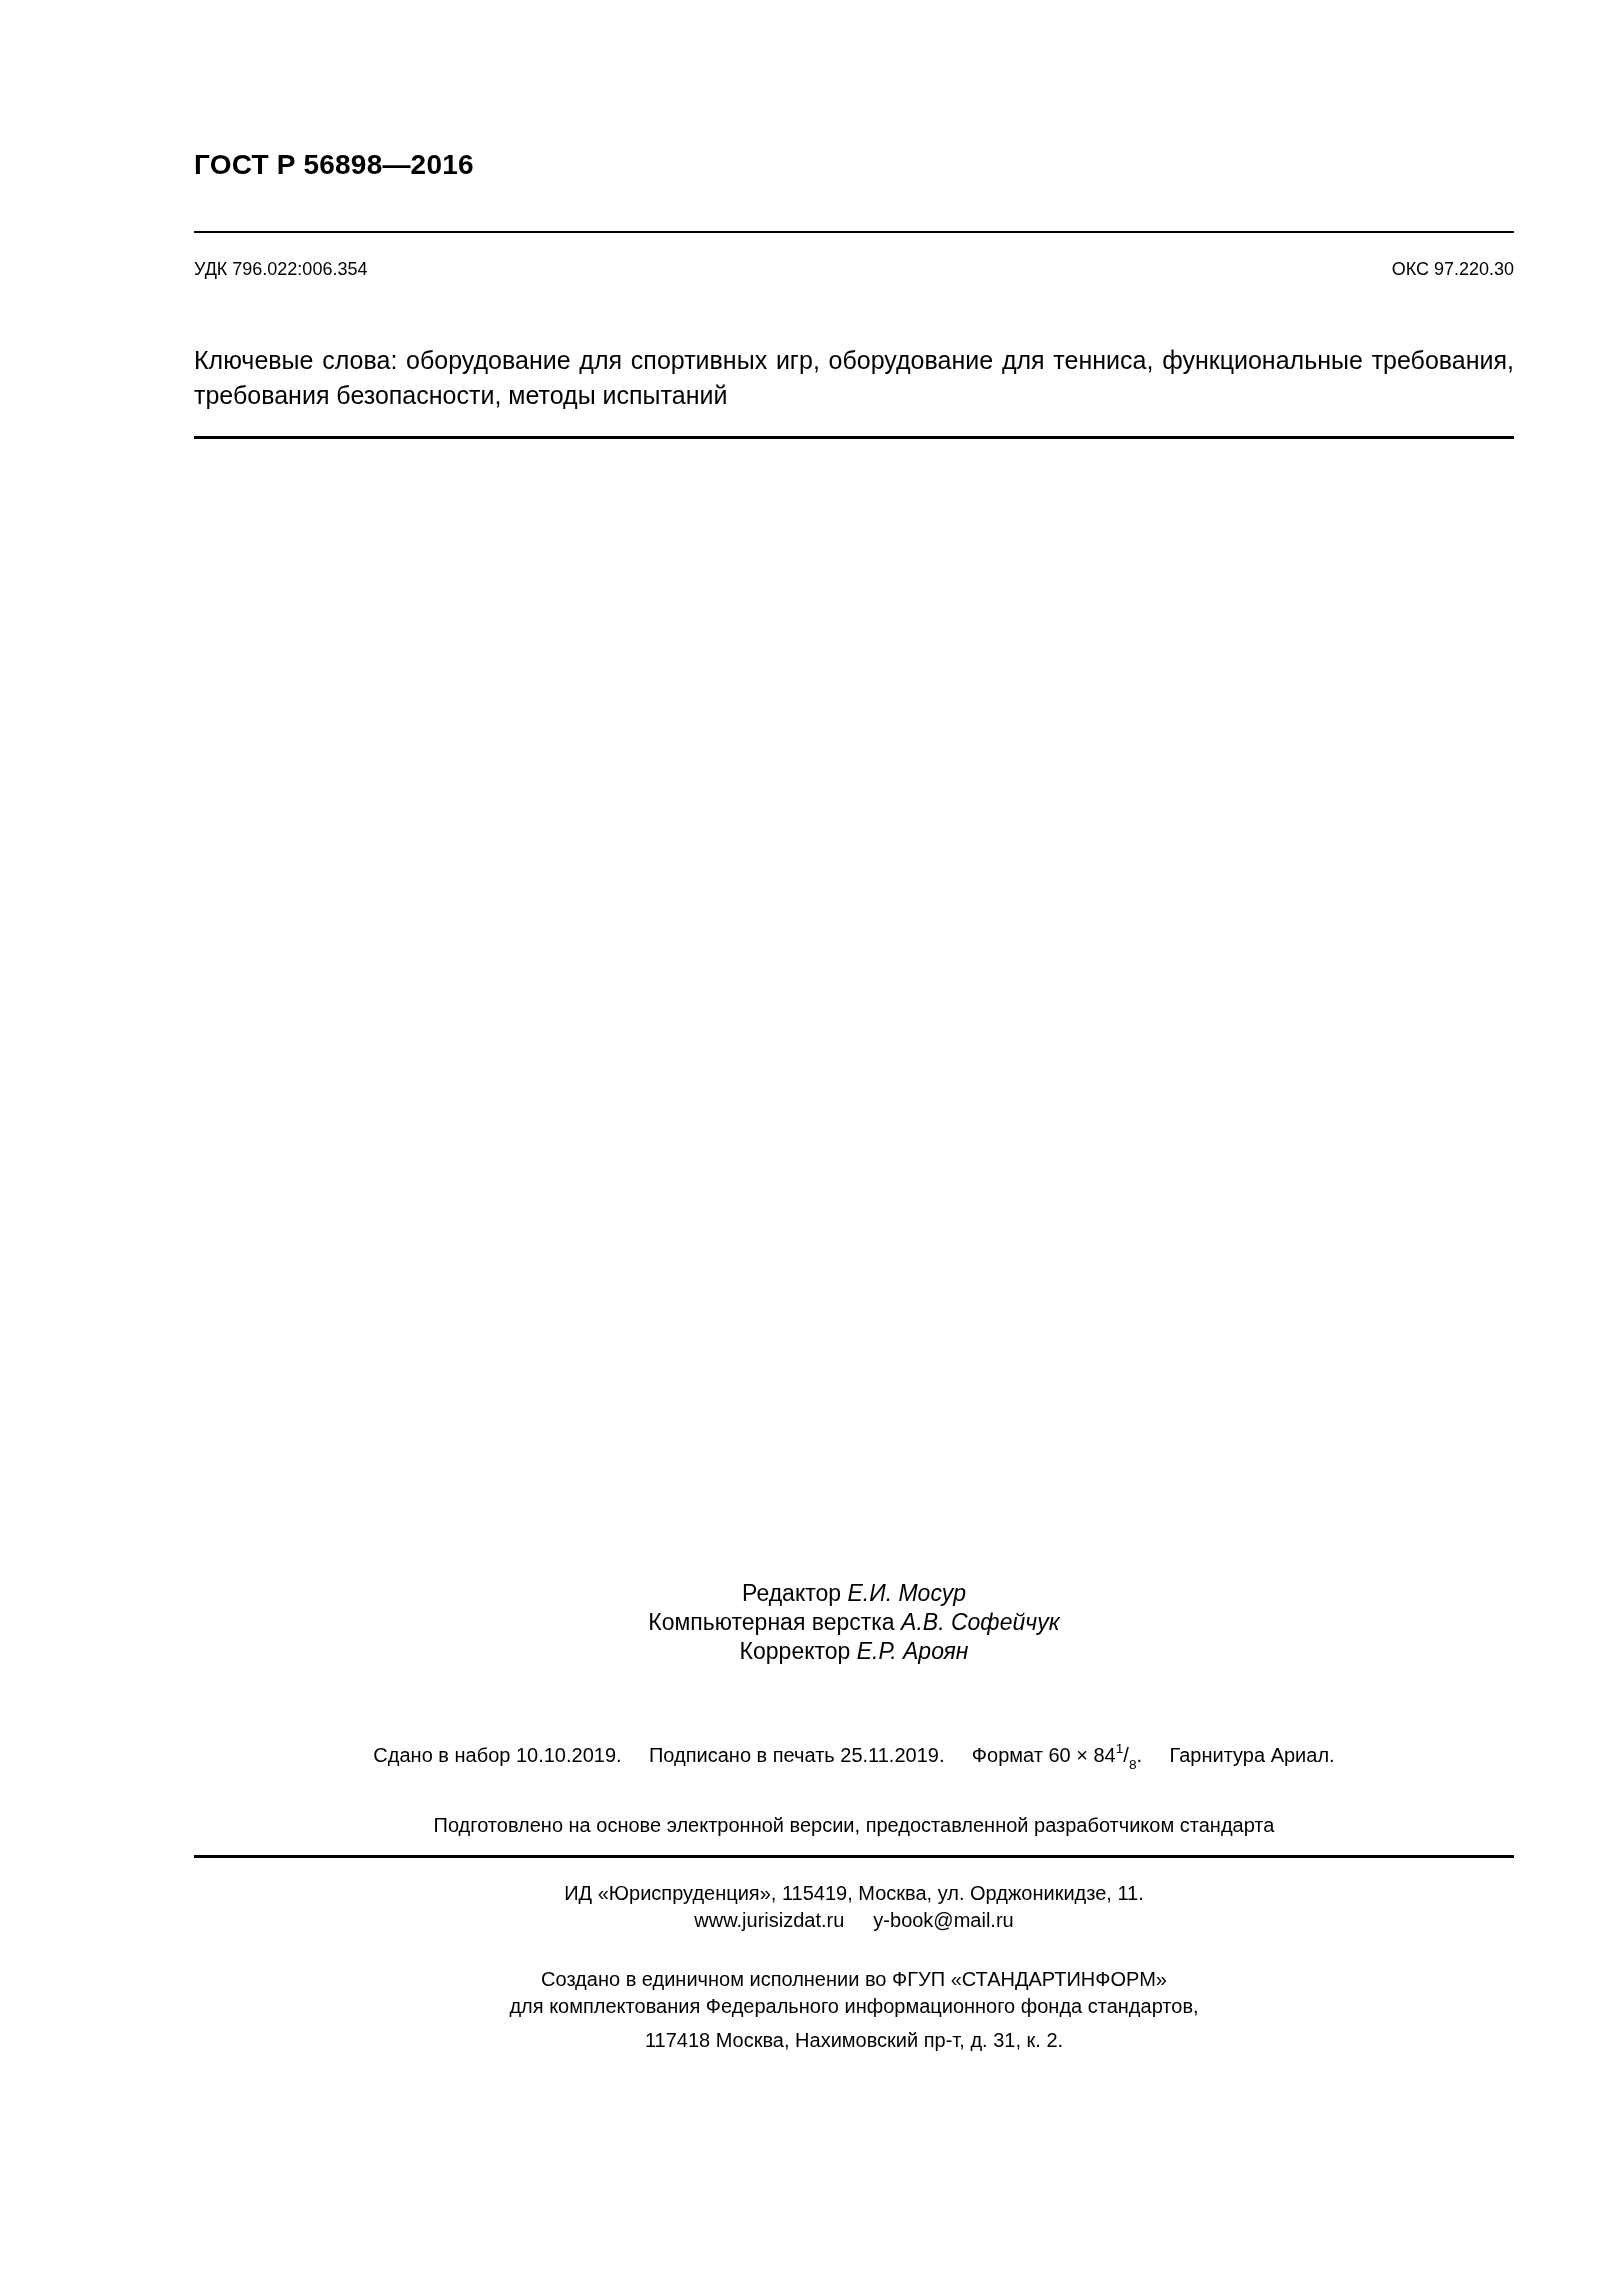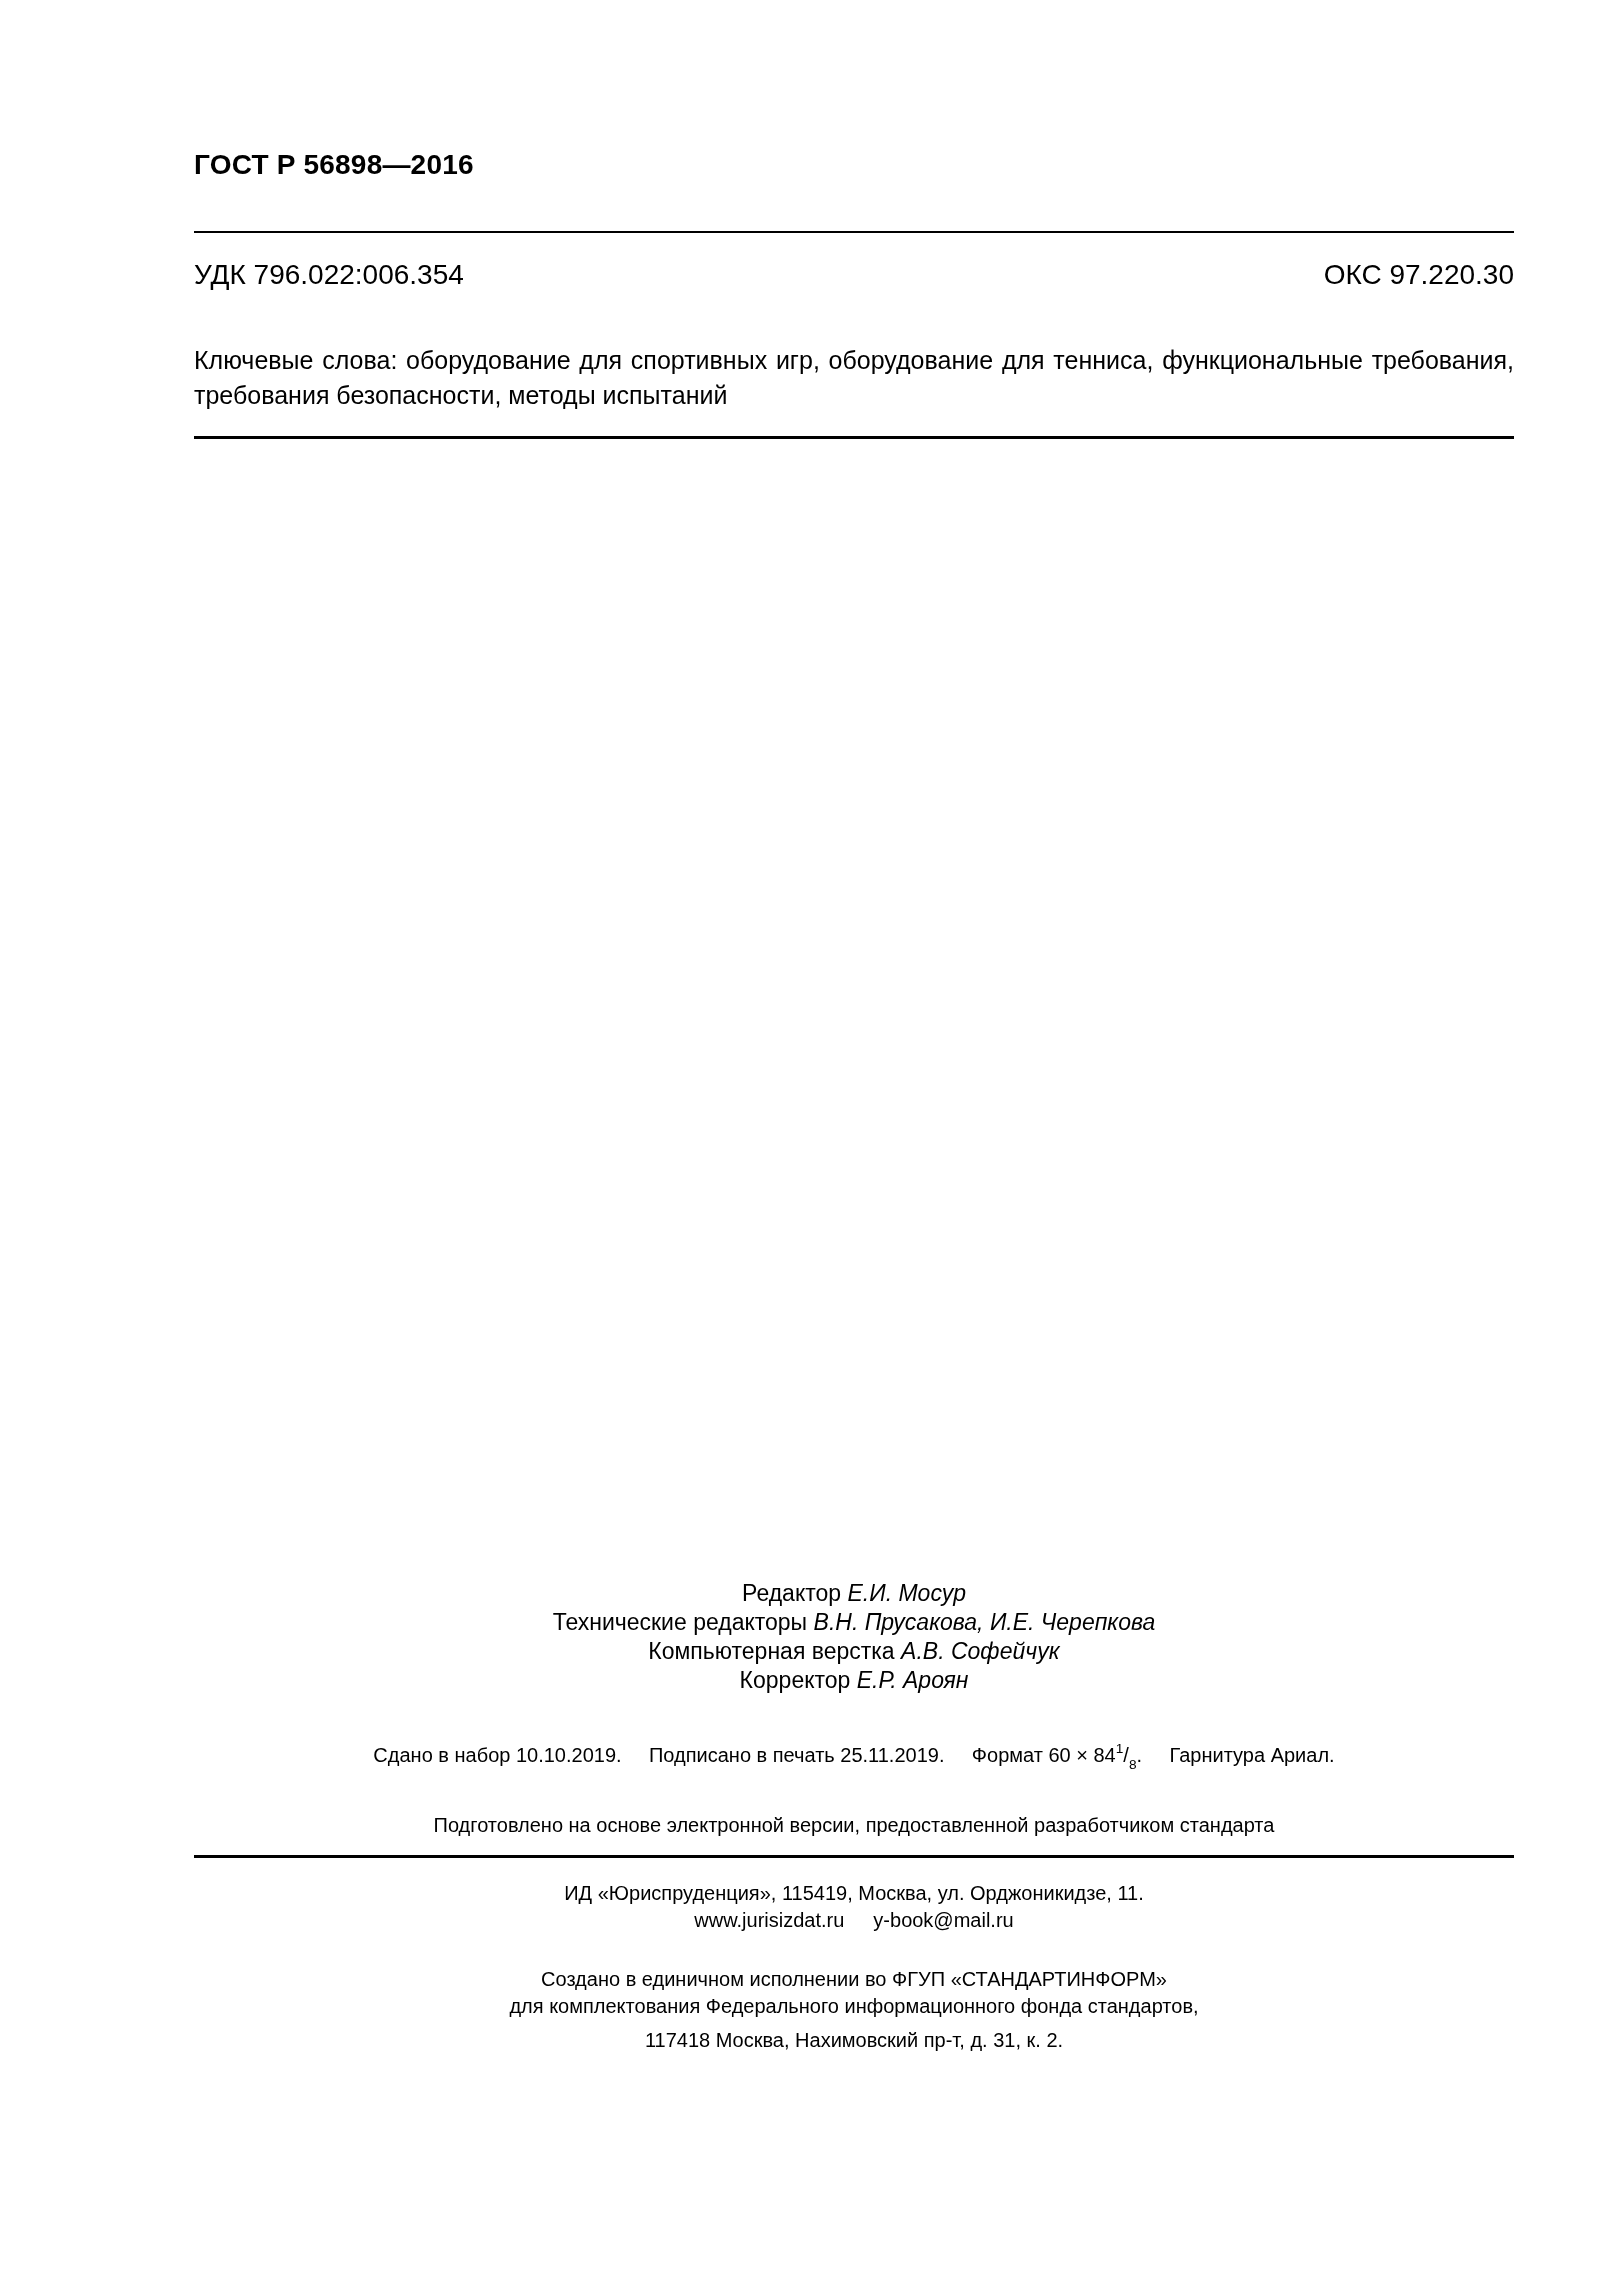--- a/index.html
+++ b/index.html
@@ -29,21 +29,21 @@
     width: 1320px;
     background: #000000;
   }
   .rule.thin { height: 2px; }
   .rule.thick { height: 2.9px; }
   .class-row {
     position: absolute;
     left: 194px;
     width: 1320px;
     top: 259px;
-    font-size: 28px;
+    font-size: 18px;
     display: flex;
     justify-content: space-between;
   }
   .keywords {
     position: absolute;
     left: 194px;
     width: 1320px;
     top: 343px;
     font-size: 25px;
     line-height: 35px;
@@ -117,24 +117,20 @@
 <div class="keywords">Ключевые слова: оборудование для спортивных игр, оборудование для тенниса, функциональные требования, требования безопасности, методы испытаний</div>
 
 <div class="rule thick" style="top: 436px;"></div>
 
 <div class="credits">
   <div>
     <span>Редактор</span>
     <i>Е.И. Мосур</i>
   </div>
   <div>
-    <span>Технические редакторы</span>
-    <i>В.Н. Прусакова, И.Е. Черепкова</i>
-  </div>
-  <div>
     <span>Компьютерная верстка</span>
     <i>А.В. Софейчук</i>
   </div>
   <div>
     <span>Корректор</span>
     <i>Е.Р. Ароян</i>
   </div>
 </div>
 
 <div class="print-info">

